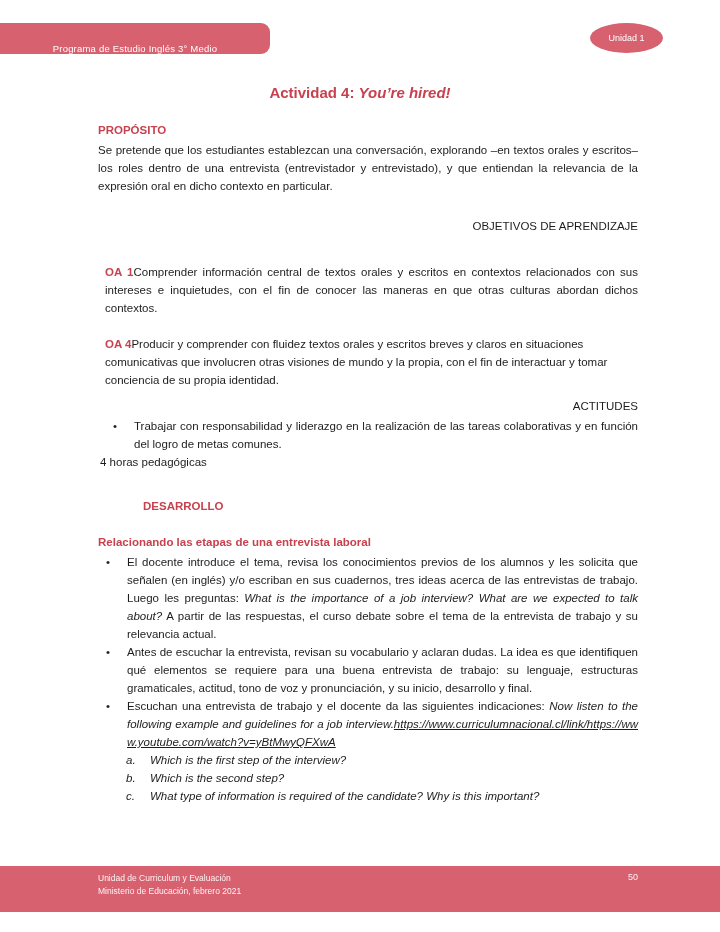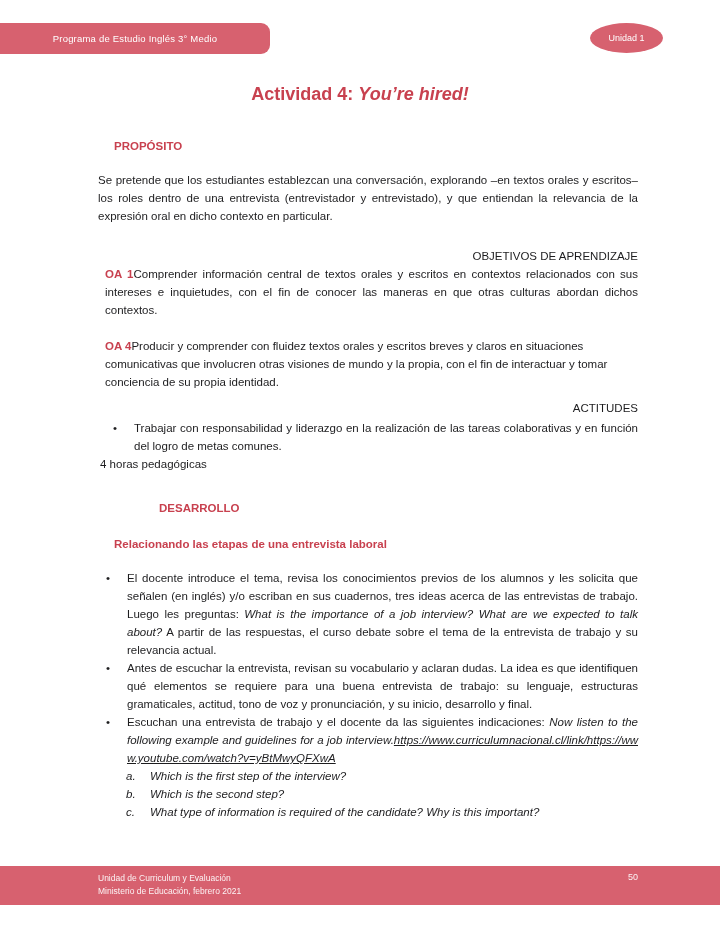--- a/index.html
+++ b/index.html
@@ -17,47 +17,47 @@
     color:var(--ink);
     overflow:hidden;
   }
   
   .banner{
     position:absolute;left:0;top:23px;
     width:270px;height:31px;
     background:var(--band);
     border-radius:0 9px 9px 0;
     color:#ffffff;
-    display:flex;align-items:center;justify-content:center;
+    display:flex;align-items:flex-end;justify-content:center;
     font-size:9.5px;letter-spacing:.2px;
   }
   .unit-badge{
     position:absolute;left:590px;top:23px;
     width:73px;height:30px;
     background:var(--band);
     border-radius:50%;
     color:#ffffff;
     display:flex;align-items:center;justify-content:center;
     font-size:9px;
   }
   .doc-title{
     position:absolute;top:84px;left:0;width:100%;
     text-align:center;
     color:var(--accent);
-    font-weight:bold;font-size:18px;
+    font-weight:bold;font-size:15px;
   }
   .doc-title .italic{font-style:italic;}
   
   .content{
     position:absolute;left:98px;top:121px;width:540px;
     font-size:11.5px;line-height:18px;
   }
-  .red-h{color:var(--accent);font-weight:bold;margin:16px;font-size:11.5px;line-height:18px;}
+  .red-h{color:var(--accent);font-weight:bold;margin:0;font-size:11.5px;line-height:18px;}
   .black-h{margin:0;font-weight:normal;font-size:11.5px;line-height:18px;text-align:right;}
-  .just{text-align:justify;}
+  .just{text-align:justify;margin-top:28px;}
   p{margin:0;}
   .indent{margin-left:7px;}
   .oa-label{color:var(--accent);font-weight:bold;}
   .mt-sec{margin-top:22px;}
   .mt-para{margin-top:2px;}
   .mt-oa{margin-top:18px;}
   .mt-act{margin-top:8px;}
   .mt-dur{margin-top:22px;}
   .mt-des{margin-top:26px;padding-left:45px;}
   .mt-sub{margin-top:18px;}
@@ -71,21 +71,21 @@
     text-decoration:underline;
     color:inherit;
     word-break:break-all;
   }
   ol.qlist{list-style:none;margin:0;padding:0;}
   li.q-item{position:relative;padding-left:52px;font-style:italic;}
   li.q-item .q-label{position:absolute;left:28px;top:0;}
   
   .footer{
     position:absolute;left:0;top:866px;
-    width:720px;height:39px;
+    width:720px;height:46px;
     background:var(--band);
     color:rgba(255,255,255,.92);
     font-size:8.5px;line-height:12.5px;
   }
   .footer-lines{position:absolute;left:98px;top:6px;}
   .footer-page{position:absolute;left:628px;top:5px;font-size:9px;}
 </style>
 </head>
 <body>
 

